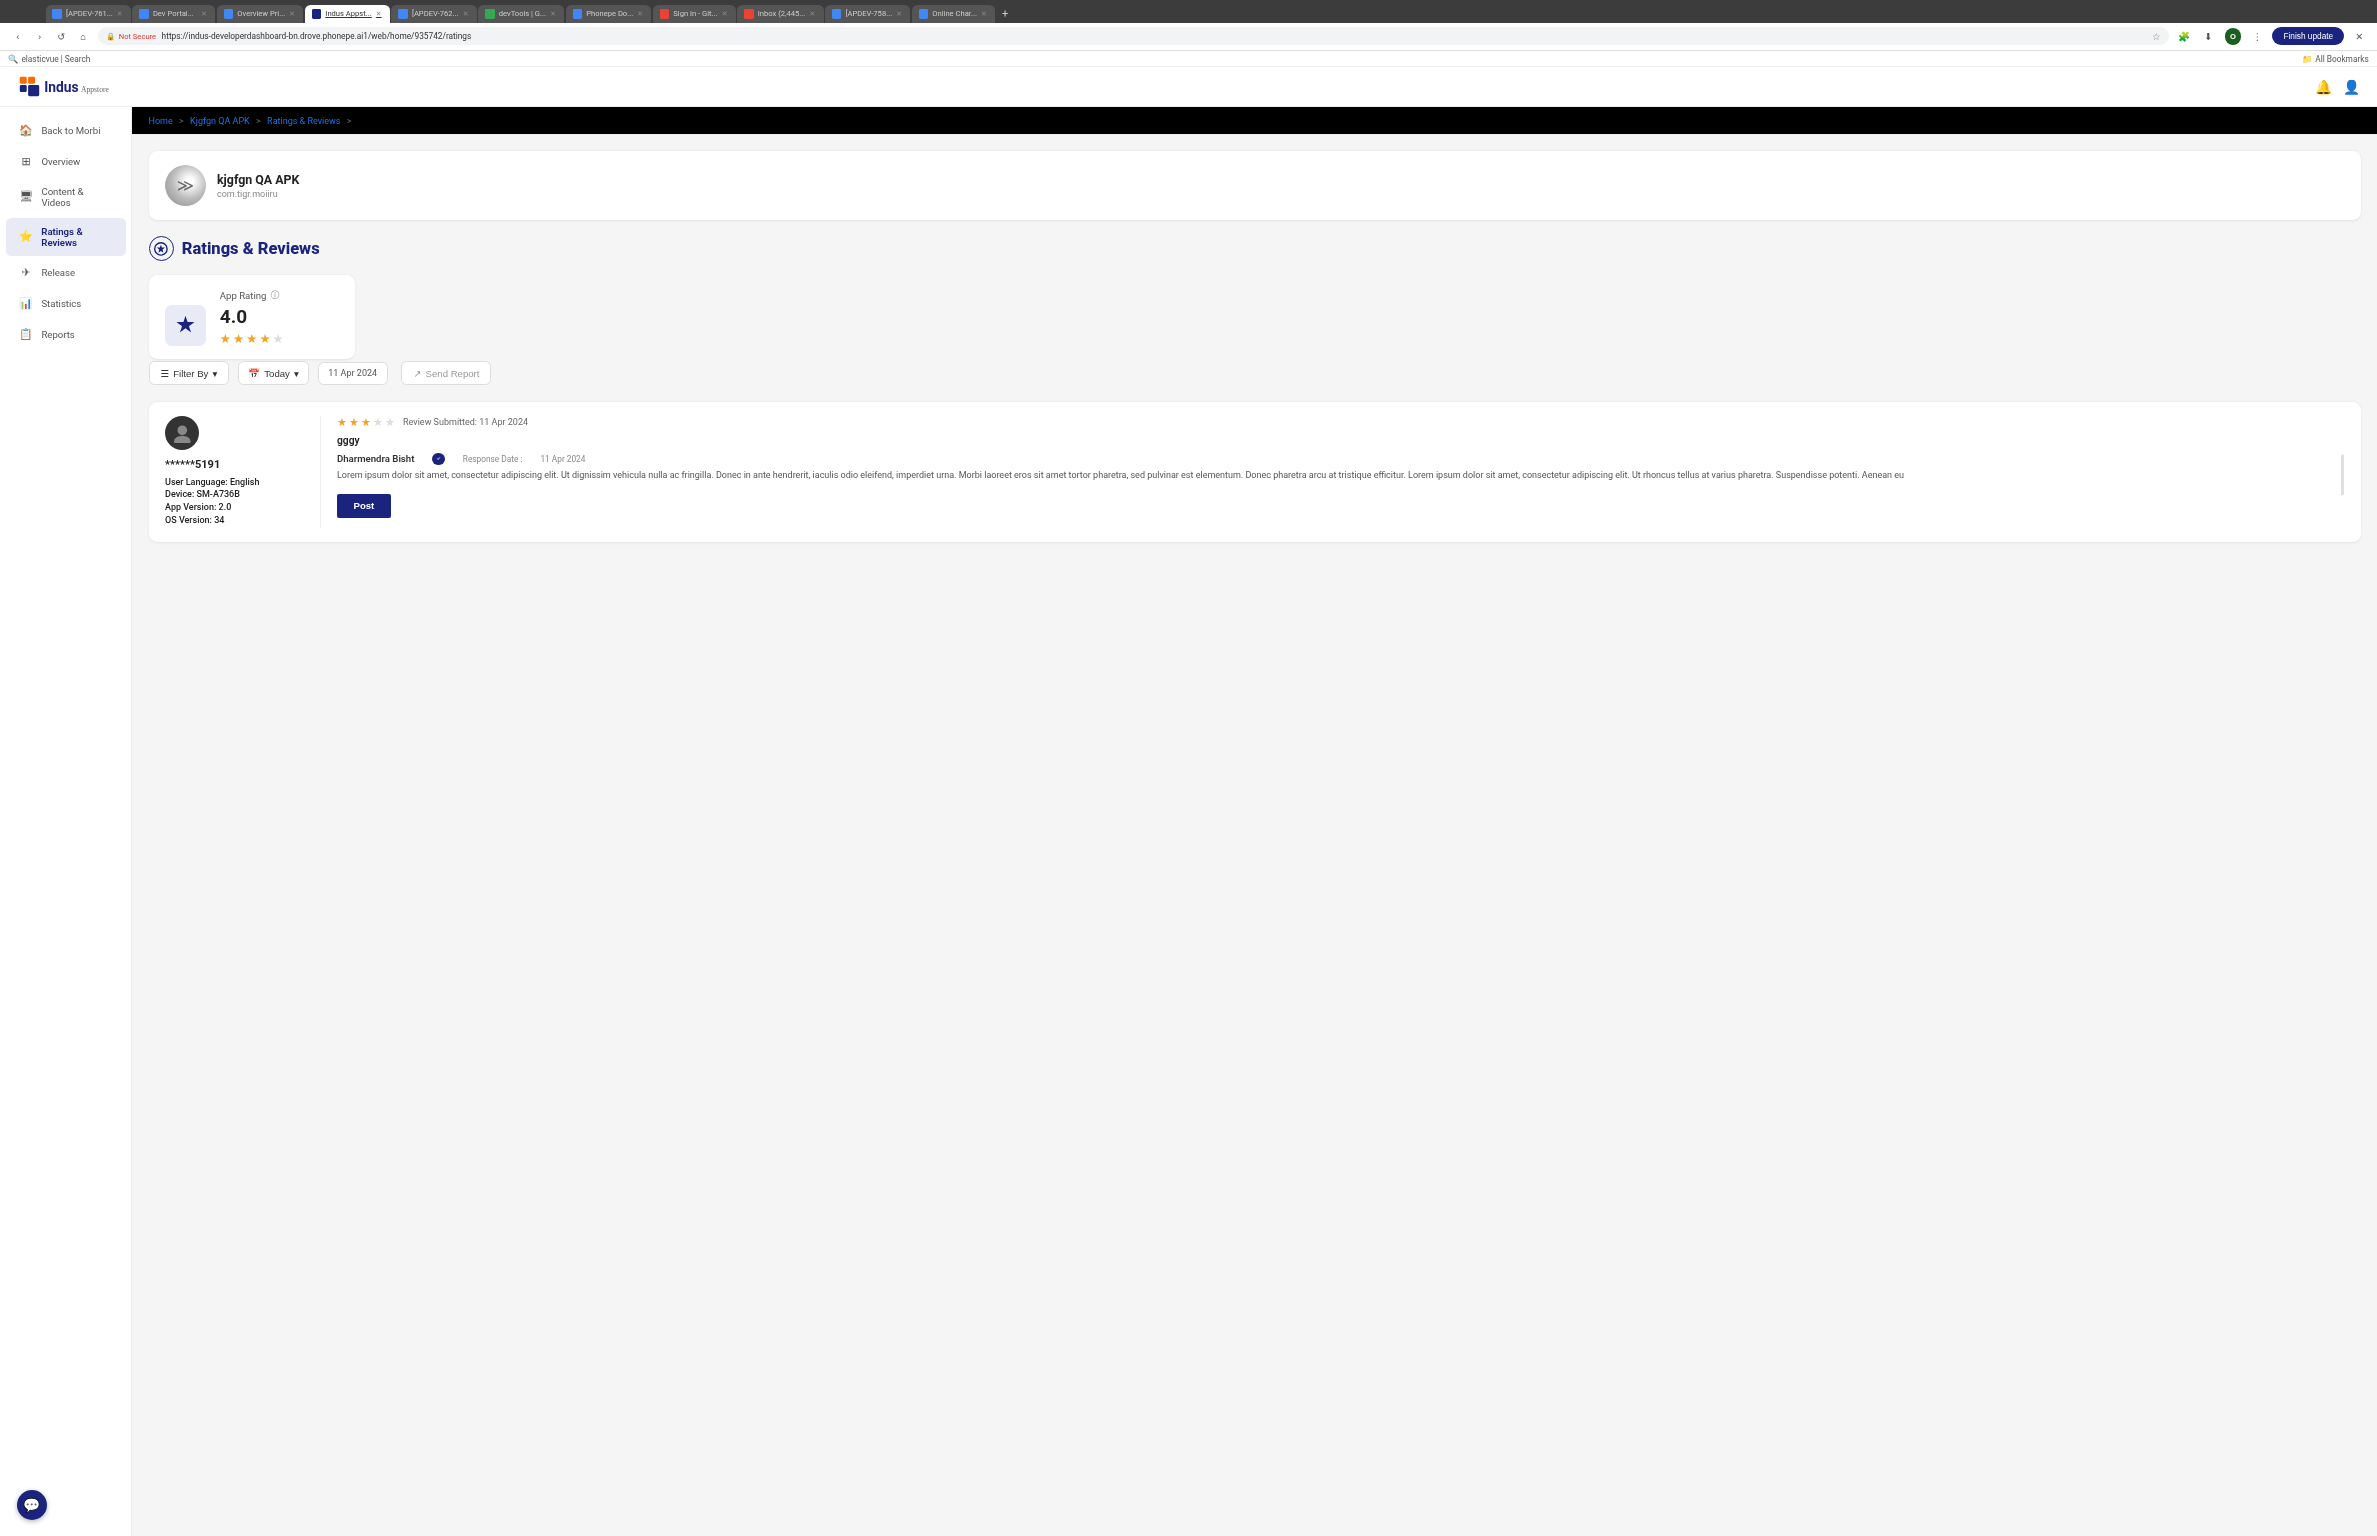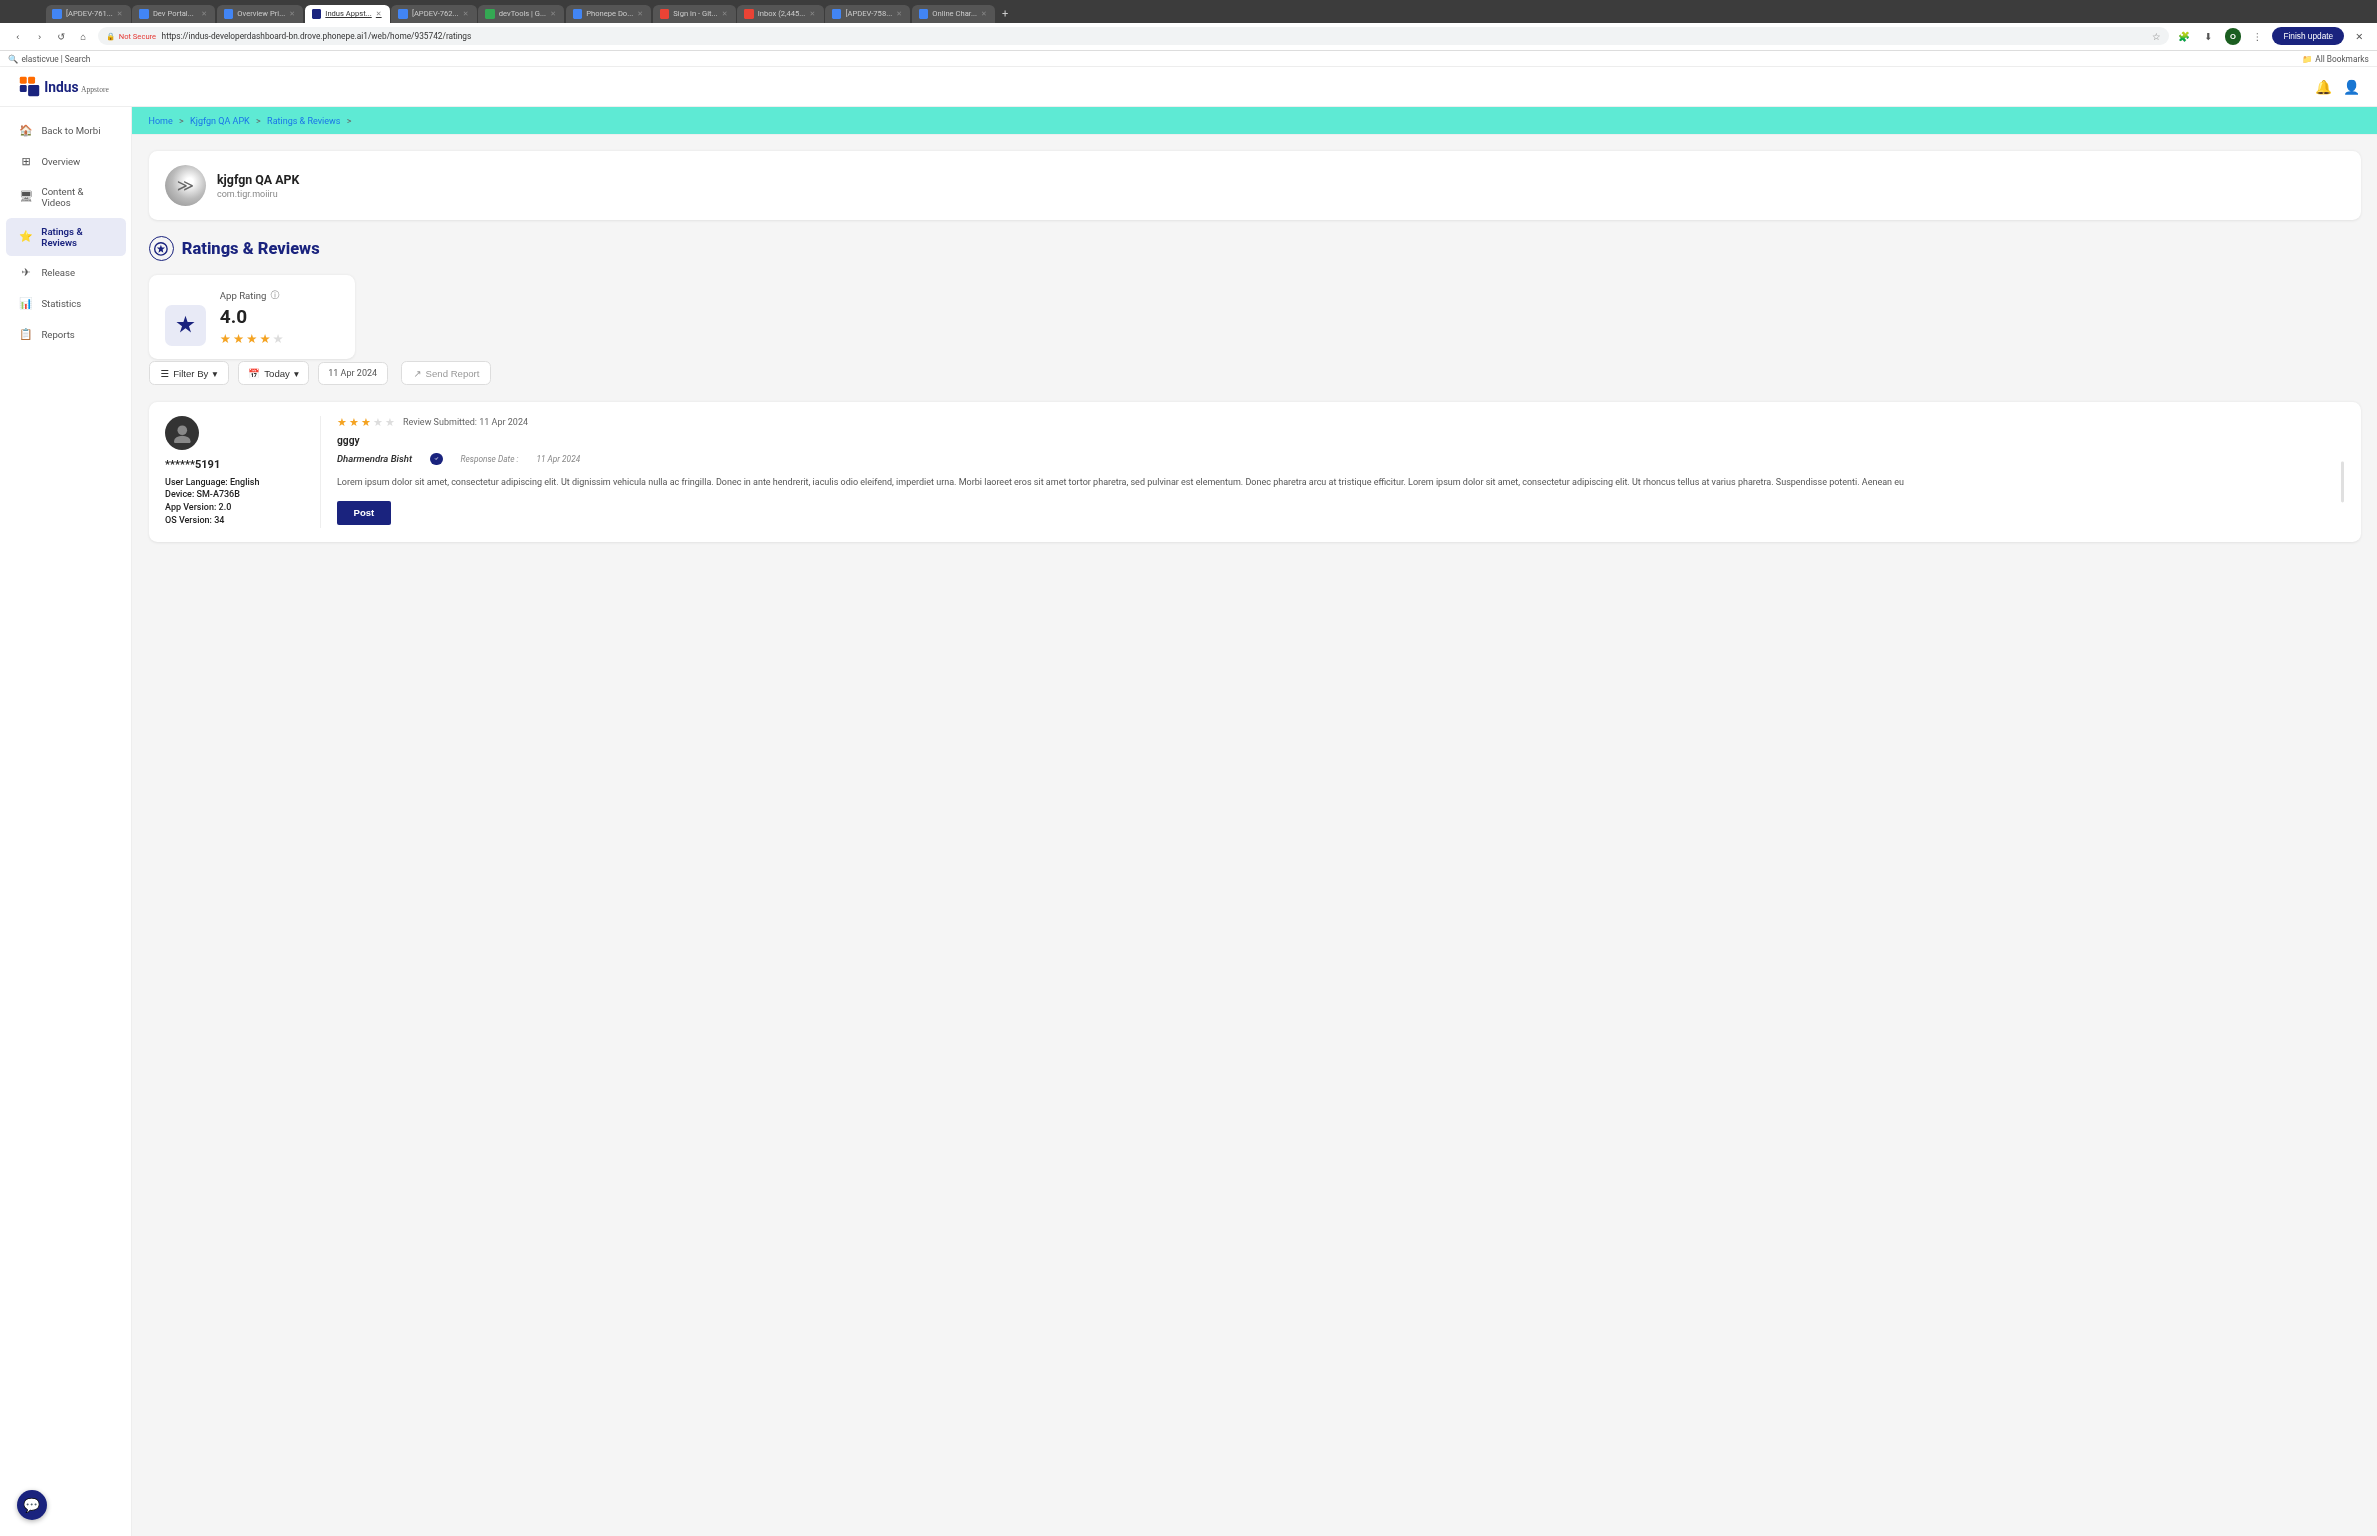--- a/index.html
+++ b/index.html
@@ -48,21 +48,21 @@
     .app-body { display: flex; flex: 1; overflow: hidden; }
 
     
     .sidebar { width: 132px; background: #fff; border-right: 0.7px solid #eee; padding: 8.3px 0; display: flex; flex-direction: column; gap: 1.4px; overflow-y: auto; }
     .sidebar-item { display: flex; align-items: center; gap: 8.3px; padding: 8.3px 13.8px; cursor: pointer; border-radius: 5.5px; margin: 0 5.5px; color: #555; font-size: 9.6px; }
     .sidebar-item.active { background: #e8eaf6; color: #1a237e; font-weight: 600; }
     .sidebar-icon { font-size: 11px; width: 13.8px; text-align: center; }
 
     
     .main-content { flex: 1; overflow-y: auto; background: #f5f5f5; }
-    .breadcrumb { background: #5eead4; padding: 8.3px 16.5px; font-size: 9px; color: #666; border-bottom: 0.7px solid #eee; }
+    .breadcrumb { background: #000000; padding: 8.3px 16.5px; font-size: 9px; color: #666; border-bottom: 0.7px solid #eee; }
     .breadcrumb a { color: #1a73e8; text-decoration: none; }
     .breadcrumb span { margin: 0 4.1px; }
 
     .page-content { padding: 16.5px; }
 
     .app-info-card { background: #fff; border-radius: 8.3px; padding: 13.8px 16.5px; display: flex; align-items: center; gap: 11px; margin-bottom: 16.5px; box-shadow: 0 0.7px 2.8px rgba(0,0,0,0.08); }
     .app-logo { width: 41px; height: 41px; border-radius: 50%; background: #e0e0e0; display: flex; align-items: center; justify-content: center; font-size: 19px; color: #888; overflow: hidden; }
     .app-logo-inner { width: 100%; height: 100%; background: radial-gradient(circle at 60% 40%, #fff 10%, #bbb 50%, #888 100%); border-radius: 50%; display: flex; align-items: center; justify-content: center; font-size: 16.5px; color: #666; }
     .app-details h2 { font-size: 12.4px; font-weight: 700; color: #222; }
     .app-details p { font-size: 9px; color: #888; margin-top: 1.4px; }
@@ -98,21 +98,21 @@
     .review-content { flex: 1; border-left: 0.7px solid #eee; padding-left: 16.5px; position: relative; }
     .review-top { display: flex; align-items: center; gap: 8.3px; margin-bottom: 5.5px; }
     .review-date { font-size: 9px; color: #666; }
     .review-rating { display: flex; gap: 2.1px; }
     .review-star { font-size: 11px; }
     .review-comment { font-size: 10.3px; font-weight: 600; color: #222; margin-bottom: 5.5px; }
     .reviewer-name-inline { font-size: 9.6px; font-weight: 600; color: #333; }
     .response-date { font-size: 8.3px; color: #888; }
     .review-body { font-size: 9px; color: #555; line-height: 1.6; margin-bottom: 11px; max-height: 55px; overflow: hidden; position: relative; }
     .scroll-indicator { position: absolute; right: 0; top: 50%; transform: translateY(-50%); width: 2.8px; height: 41px; background: #e0e0e0; border-radius: 1.4px; }
-    .response-person { display: flex; align-items: center; gap: 18px; margin-bottom: 10px; font-style: italic; }
+    .response-person { display: flex; align-items: center; gap: 18px; margin-bottom: 3px; }
     .response-icon { width: 12.4px; height: 12.4px; border-radius: 50%; background: #1a237e; display: flex; align-items: center; justify-content: center; font-size: 5.5px; color: #fff; }
 
     .post-btn { background: #1a237e; color: #fff; border: none; border-radius: 2px; padding: 6.9px 16.5px; font-size: 9.6px; font-weight: 600; cursor: pointer; }
 
     
     ::-webkit-scrollbar { width: 4.1px; }
     ::-webkit-scrollbar-track { background: #f1f1f1; }
     ::-webkit-scrollbar-thumb { background: #ccc; border-radius: 2.1px; }
   </style>
 </head>

